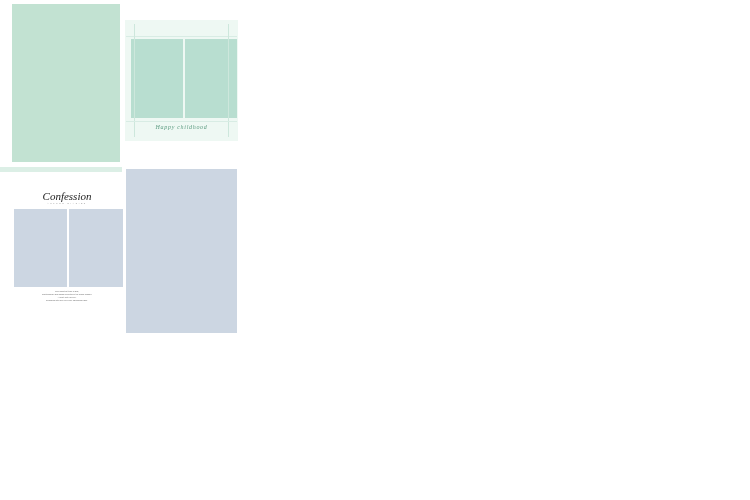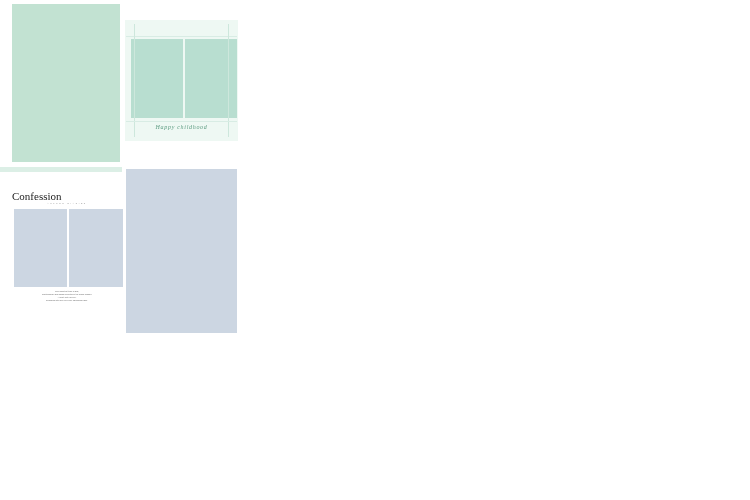--- a/index.html
+++ b/index.html
@@ -91,21 +91,21 @@
     
     
     
     
     
   </div>
 
   <div class="cell c4">
     <div class="strip"></div>
   </div>
-  <div class="ttl" style="position:absolute;left:12px;top:190px;width:110px;font-family:'Liberation Serif',serif;font-size:11px;color:#1b1b1b;">Confession</div>
+  <div class="ttl" style="position:absolute;left:12px;top:190px;width:110px;text-align:center;font-family:'Liberation Serif',serif;font-style:italic;font-size:11px;color:#1b1b1b;">Confession</div>
   <div style="position:absolute;left:12px;top:202px;width:110px;text-align:center;font-size:2px;letter-spacing:1.6px;color:#8a8a8a;">AUTUMN DIARIES</div>
   <div style="position:absolute;left:14px;top:209px;width:53px;height:78px;background:#ccd6e2;"></div>
   <div style="position:absolute;left:69px;top:209px;width:54px;height:78px;background:#ccd6e2;"></div>
   <div class="nowrap" style="position:absolute;left:12px;top:290px;width:110px;text-align:center;font-size:2.1px;line-height:3.1px;color:#5e5e5e;">The sweetest time of day,
 Photography and words collected in the warm season.
 A quiet note for you.
 Designed with love for every cherished page.</div>
   <div style="position:absolute;left:126px;top:169px;width:111px;height:164px;background:#ccd6e2;"></div>
 
   <div class="cell c5">

